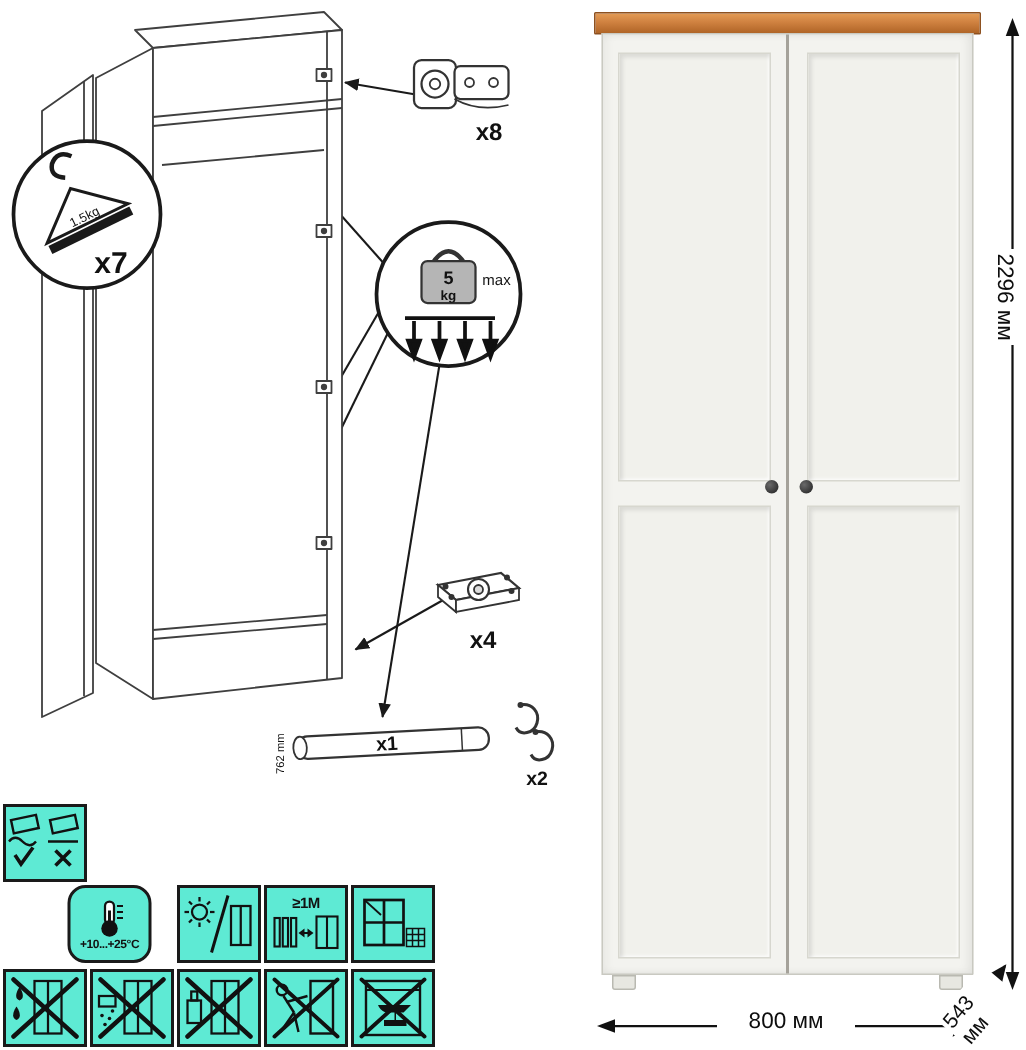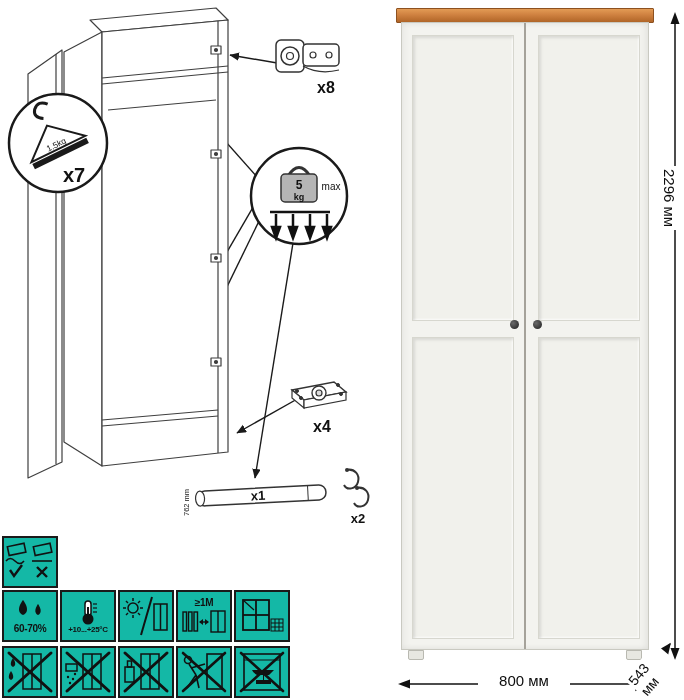--- a/index.html
+++ b/index.html
@@ -6,21 +6,21 @@
   .sheet { position:relative; width:684px; height:700px; background:#ffffff;
            font-family:"Liberation Sans", sans-serif; overflow:hidden; }
   svg { display:block; }
   svg text { font-family:"Liberation Sans", sans-serif; }
 
   
   .diagram { position:absolute; left:0; top:0; }
 
   
   .cell { position:absolute; width:56px; height:52px; box-sizing:border-box;
-          border:2px solid #1a1a1a; background:#14b8a6; display:flex;
+          border:2px solid #1a1a1a; background:#5eead4; display:flex;
           flex-direction:column; align-items:center; justify-content:center; gap:1px; }
   .cell-label { font-weight:700; font-size:10px; color:#111; letter-spacing:-0.3px; line-height:1; }
   .cell-label.small { font-size:8px; }
 
   
   .trim { position:absolute; left:396px; top:8px; width:258px; height:15px;
           background:linear-gradient(180deg,#e39b55 0%,#cf8140 45%,#b06527 100%);
           border:1px solid #8d5120; box-sizing:border-box; border-radius:1px; }
   .wbody { position:absolute; left:401px; top:22px; width:248px; height:628px;
            background:#f3f3ef; border:1px solid #c9c9c1; box-sizing:border-box;
@@ -174,29 +174,22 @@
         <rect x="4" y="6" width="17" height="9" transform="rotate(-12 12 10)"></rect>
         <path d="M2,22 q4,-5 9,0 t9,0"></path>
         <path d="M6,31 l4,6 l8,-11" stroke-width="2.4"></path>
         <rect x="30" y="6" width="17" height="9" transform="rotate(-12 38 10)"></rect>
         <line x1="28" y1="22" x2="48" y2="22"></line>
         <path d="M33,28 l10,10 M43,28 l-10,10" stroke-width="2.4"></path>
       </g>
     </svg>
   </div>
 
-  <div class="cell" style="left:2px; top:590px;">
-    <svg width="48" height="24" viewBox="0 0 48 24">
-      <path d="M17,1 C17,1 8,12 17,16 C26,12 17,1 17,1 Z" fill="#111"></path>
-      <path d="M32,5 C32,5 26,13 32,16 C38,13 32,5 32,5 Z" fill="#111"></path>
-    </svg>
-    <div class="cell-label">60-70%</div>
-  </div>
-
-  <div class="cell" style="left:60px; top:590px;">
+
+  <div class="cell" style="left:45px; top:590px;border-radius:12px;">
     <svg width="48" height="26" viewBox="0 0 48 26">
       <rect x="21" y="2" width="6" height="15" rx="3" fill="#fff" stroke="#111" stroke-width="1.5"></rect>
       <circle cx="24" cy="20" r="5.5" fill="#111"></circle>
       <line x1="24" y1="8" x2="24" y2="18" stroke="#111" stroke-width="2"></line>
       <line x1="29" y1="5" x2="33" y2="5" stroke="#111" stroke-width="1.2"></line>
       <line x1="29" y1="9" x2="33" y2="9" stroke="#111" stroke-width="1.2"></line>
       <line x1="29" y1="13" x2="33" y2="13" stroke="#111" stroke-width="1.2"></line>
     </svg>
     <div class="cell-label small">+10...+25°C</div>
   </div>

